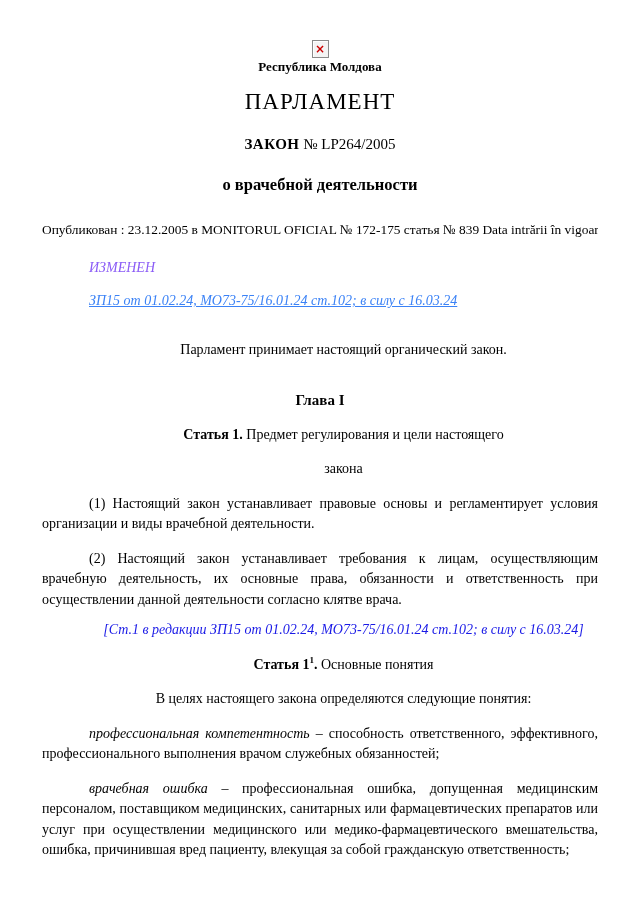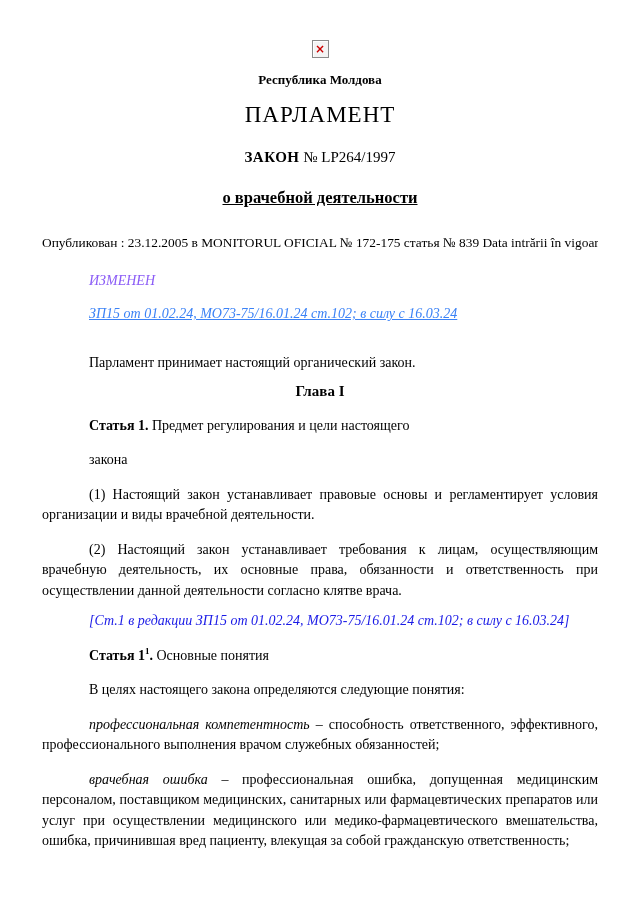--- a/index.html
+++ b/index.html
@@ -27,37 +27,36 @@
     line-height: 16px;
     vertical-align: top;
   }
   .img-ph .x {
     color: #cc0000;
     font-weight: bold;
     font-size: 12px;
     font-family: "DejaVu Sans", sans-serif;
   }
   .country {
-    margin-top: 14px;
+    margin-top: 1px;
     font-weight: bold;
     font-size: 13px;
   }
   .parliament {
     margin-top: 14px;
     font-size: 23px;
     letter-spacing: 1px;
   }
   .law-line { margin-top: 21px; font-size: 15px; }
   .law-line b { letter-spacing: 0.5px; }
   .law-date { margin-top: 2px; font-size: 15px; line-height: 18px; }
   .doc-title {
     margin-top: 22px;
     font-weight: bold;
     font-size: 16.5px;
-    text-decoration: underline;
   }
   p { line-height: 20.5px; }
   .published {
     margin-top: 25px;
     font-size: 13.4px;
     white-space: nowrap;
     overflow: hidden;
   }
   .amended {
     margin-top: 17px;
@@ -65,21 +64,21 @@
     font-style: italic;
     color: #8b5cf6;
   }
   .amend-link-wrap { margin-top: 13px; text-indent: 47px; }
   .amend-link {
     font-style: italic;
     color: #3b82f6;
     text-decoration: underline;
     cursor: pointer;
   }
-  .indent { text-indent: 47px; }
+  .indent { text-indent: 47px; text-align: center; }
   .para { margin-top: 14px; }
   .just { text-align: justify; }
   .chapter {
     margin-top: 15px;
     text-align: center;
     font-weight: bold;
     font-size: 15px;
     line-height: 20.5px;
   }
   .note { color: #1a1ae6; font-style: italic; margin-top: 10px; }
@@ -88,33 +87,33 @@
 </style>
 </head>
 <body>
 
 <div class="page">
 
   <div class="hdr">
     <div class="img-ph"><span class="x">×</span></div>
     <div class="country">Республика Молдова</div>
     <div class="parliament">ПАРЛАМЕНТ</div>
-    <div class="law-line"><b>ЗАКОН</b> <span>№ LP264/1997</span></div>
+    <div class="law-line"><b>ЗАКОН</b> <span>№ LP264/2005</span></div>
     <div class="doc-title">о врачебной деятельности</div>
   </div>
 
   <p class="published">Опубликован : 23.12.2005 в MONITORUL OFICIAL № 172-175 статья № 839 Data intrării în vigoare</p>
 
   <p class="amended">ИЗМЕНЕН</p>
 
   <p class="amend-link-wrap"><a class="amend-link" href="#">ЗП15 от 01.02.24, МО73-75/16.01.24 ст.102; в силу с 16.03.24</a></p>
 
   <p class="indent para" style="margin-top:28px">Парламент принимает настоящий органический закон.</p>
 
-  <h3 class="chapter" style="margin-top:8px">Глава I</h3>
+  <h3 class="chapter" style="margin-top:30px">Глава I</h3>
 
   <p class="indent para" style=""><b>Статья 1.</b> <span>Предмет регулирования и цели настоящего</span></p>
   <p class="indent para">закона</p>
 
   <p class="indent para just">(1) Настоящий закон устанавливает правовые основы и регламентирует условия организации и виды врачебной деятельности.</p>
 
   <p class="indent para just">(2) Настоящий закон устанавливает требования к лицам, осуществляющим врачебную деятельность, их основные права, обязанности и ответственность при осуществлении данной деятельности согласно клятве врача.</p>
 
   <p class="indent para note">[Ст.1 в редакции ЗП15 от 01.02.24, МО73-75/16.01.24 ст.102; в силу с 16.03.24]</p>
 

